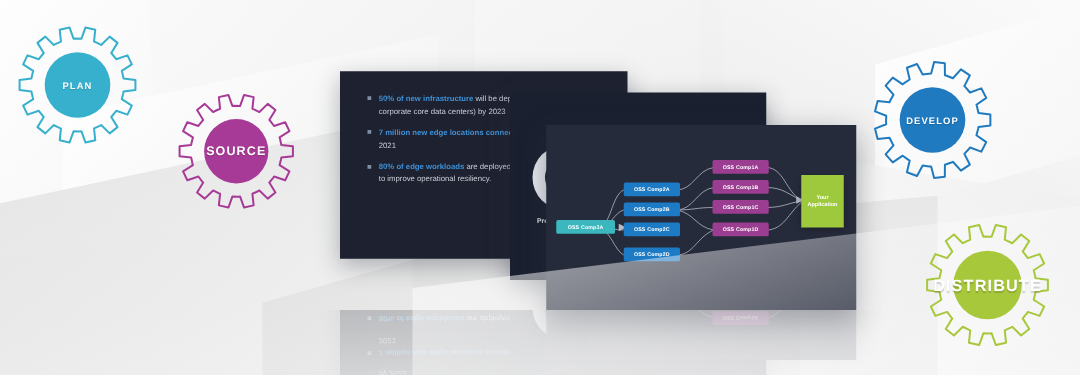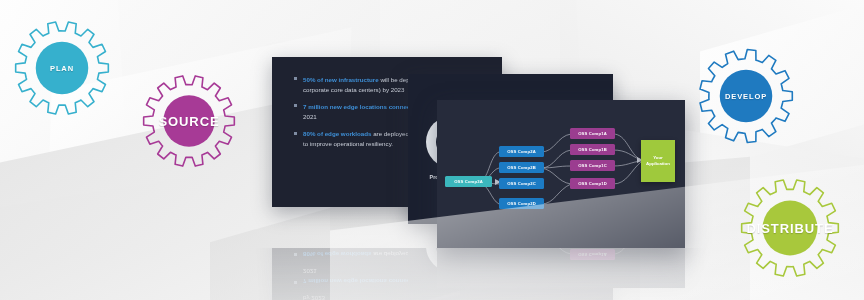--- a/index.html
+++ b/index.html
@@ -264,21 +264,21 @@
         <circle cx="48" cy="48" r="26.272499999999997" fill="#36b0cd"></circle>
       </svg>
     <div class="lbl" style="font-size:7.5px;">PLAN</div>
   </div>
 
   <div class="gear" id="gear-source" style="left:142px;top:74px;width:94px;height:94px;">
       <svg width="94" height="94">
         <path d="M83.05,41.95 L92.33,43.08 L92.33,50.92 L83.05,52.05 L82.84,53.36 L81.67,58.09 L89.54,63.14 L86.14,70.20 L77.29,67.19 L76.53,68.28 L73.42,72.04 L78.33,80.00 L72.20,84.89 L65.53,78.33 L64.37,78.99 L59.94,81.02 L60.91,90.32 L53.27,92.07 L50.10,83.27 L48.77,83.36 L43.90,83.27 L40.73,92.07 L33.09,90.32 L34.06,81.02 L32.82,80.53 L28.47,78.33 L21.80,84.89 L15.67,80.00 L20.58,72.04 L19.68,71.05 L16.71,67.19 L7.86,70.20 L4.46,63.14 L12.33,58.09 L11.95,56.82 L10.95,52.05 L1.67,50.92 L1.67,43.08 L10.95,41.95 L11.16,40.64 L12.33,35.91 L4.46,30.86 L7.86,23.80 L16.71,26.81 L17.47,25.72 L20.58,21.96 L15.67,14.00 L21.80,9.11 L28.47,15.67 L29.63,15.01 L34.06,12.98 L33.09,3.68 L40.73,1.93 L43.90,10.73 L45.23,10.64 L50.10,10.73 L53.27,1.93 L60.91,3.68 L59.94,12.98 L61.18,13.47 L65.53,15.67 L72.20,9.11 L78.33,14.00 L73.42,21.96 L74.32,22.95 L77.29,26.81 L86.14,23.80 L89.54,30.86 L81.67,35.91 L82.05,37.18 Z" fill="none" stroke="#a73a96" stroke-width="1.6" stroke-linejoin="round"></path>
         <circle cx="47" cy="47" r="25.707499999999996" fill="#a73a96"></circle>
       </svg>
-    <div class="lbl" style="font-size:13px;">SOURCE</div>
+    <div class="lbl" style="font-size:10px;">SOURCE</div>
   </div>
 
   <div class="gear" id="gear-develop" style="left:698px;top:48px;width:96px;height:96px;">
       <svg width="96" height="96">
         <path d="M84.78,42.45 L94.30,43.69 L94.30,52.31 L84.78,53.55 L84.54,55.00 L83.15,60.18 L91.00,65.70 L86.99,73.34 L77.99,70.01 L77.10,71.17 L73.47,75.12 L77.85,83.65 L70.75,88.55 L64.33,81.43 L63.00,82.04 L57.95,83.85 L57.86,93.44 L49.30,94.48 L46.92,85.18 L45.46,85.11 L40.15,84.36 L35.62,92.82 L27.55,89.76 L29.76,80.42 L28.50,79.68 L24.15,76.55 L16.20,81.93 L10.48,75.47 L16.79,68.24 L16.01,66.99 L13.61,62.19 L4.08,63.27 L2.01,54.89 L10.96,51.41 L10.85,49.95 L10.96,44.59 L2.01,41.11 L4.08,32.73 L13.61,33.81 L14.20,32.46 L16.79,27.76 L10.48,20.53 L16.20,14.07 L24.15,19.45 L25.29,18.53 L29.76,15.58 L27.55,6.24 L35.62,3.18 L40.15,11.64 L41.59,11.36 L46.92,10.82 L49.30,1.52 L57.86,2.56 L57.95,12.15 L59.35,12.57 L64.33,14.57 L70.75,7.45 L77.85,12.35 L73.47,20.88 L74.51,21.91 L77.99,25.99 L86.99,22.66 L91.00,30.30 L83.15,35.82 L83.60,37.22 Z" fill="none" stroke="#1f7ac0" stroke-width="1.6" stroke-linejoin="round"></path>
         <circle cx="48" cy="48" r="26.272499999999997" fill="#1f7ac0"></circle>
       </svg>
     <div class="lbl" style="font-size:7.5px;">DEVELOP</div>
   </div>
 

